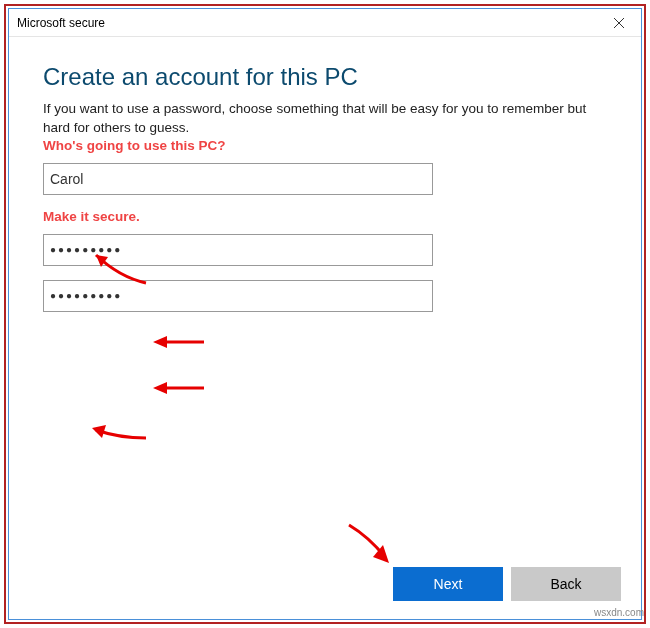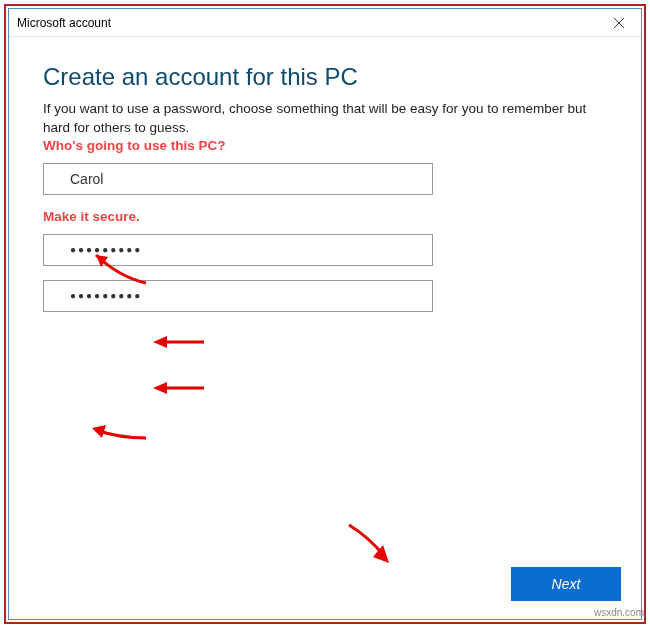--- a/index.html
+++ b/index.html
@@ -76,21 +76,21 @@
     .section-label {
       font-size: 13.5px;
       font-weight: 600;
       color: #ef4444;
       margin-bottom: 10px;
     }
     .field {
       width: 390px;
       height: 32px;
       border: 1px solid #999;
-      padding: 0 26px;
+      padding: 0 6px;
       font-size: 14px;
       color: #333;
       font-family: inherit;
       display: block;
       margin-bottom: 14px;
       outline: none;
       line-height: 30px;
     }
     .field.password {
       letter-spacing: 2px;
@@ -103,21 +103,20 @@
       display: flex;
       gap: 8px;
     }
     .btn {
       width: 110px;
       height: 34px;
       border: none;
       font-size: 14px;
       font-family: inherit;
       cursor: pointer;
-      font-style: italic;
     }
     .btn-primary {
       background: #0b6dd0;
       color: #fff;
     }
     .btn-secondary {
       background: #c9c9c9;
       color: #000;
     }
     .arrow {
@@ -133,21 +132,21 @@
       font-family: Arial, sans-serif;
     }
   </style>
 </head>
 <body>
 
 <div class="outer-border"></div>
 
 <div class="window">
   <div class="titlebar">
-    <span class="titlebar-title">Microsoft account</span>
+    <span class="titlebar-title">Microsoft secure</span>
     <div class="close-btn">
       <span>
         <svg width="10" height="10" viewBox="0 0 10 10">
             <path d="M0 0 L10 10 M10 0 L0 10" stroke="currentColor" stroke-width="1" fill="none"></path>
           </svg>
       </span>
     </div>
   </div>
 
   <div class="content">
@@ -177,17 +176,18 @@
       <path d="M62 18 Q 35 18 12 10" stroke="#e60000" stroke-width="3" fill="none"></path>
       <polygon points="8,8 22,5 18,18" fill="#e60000"></polygon>
     </svg>
     <svg class="arrow" style="left:330px; top:480px;" width="60" height="50" viewBox="0 0 60 50">
       <path d="M10 8 Q 30 20 46 40" stroke="#e60000" stroke-width="3" fill="none"></path>
       <polygon points="50,46 34,40 44,28" fill="#e60000"></polygon>
     </svg>
 
     <div class="button-row">
       <button class="btn btn-primary">Next</button>
+      <button class="btn btn-secondary">Back</button>
     </div>
   </div>
 </div>
 
 <div class="watermark">wsxdn.com</div>
 
 </body></html>

